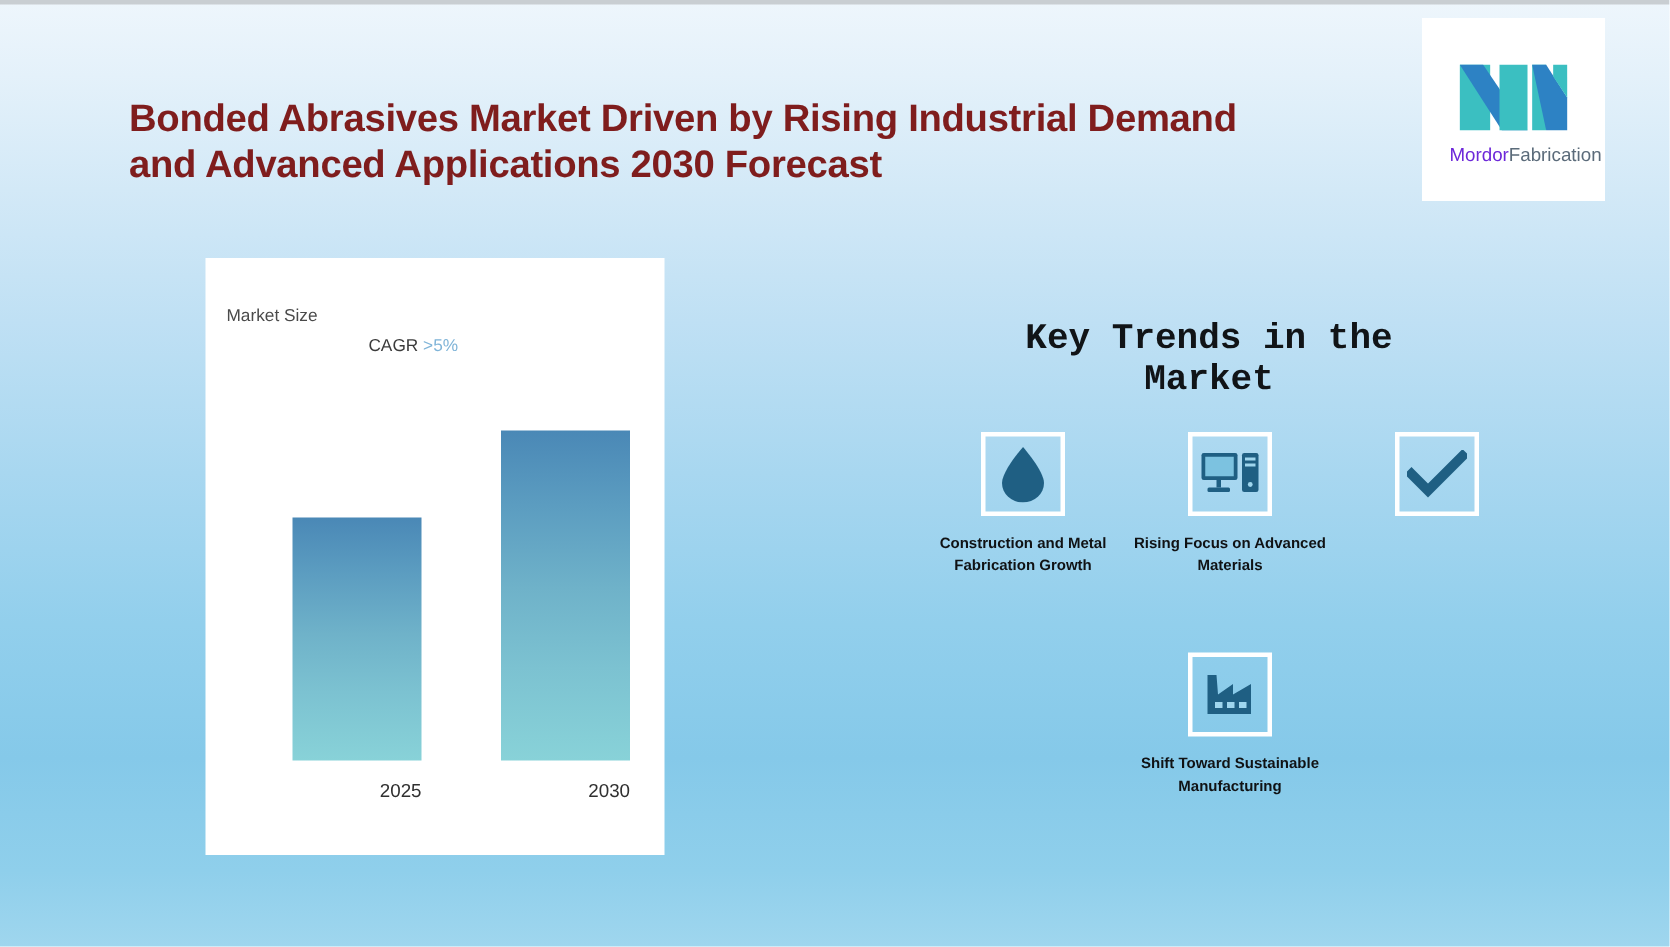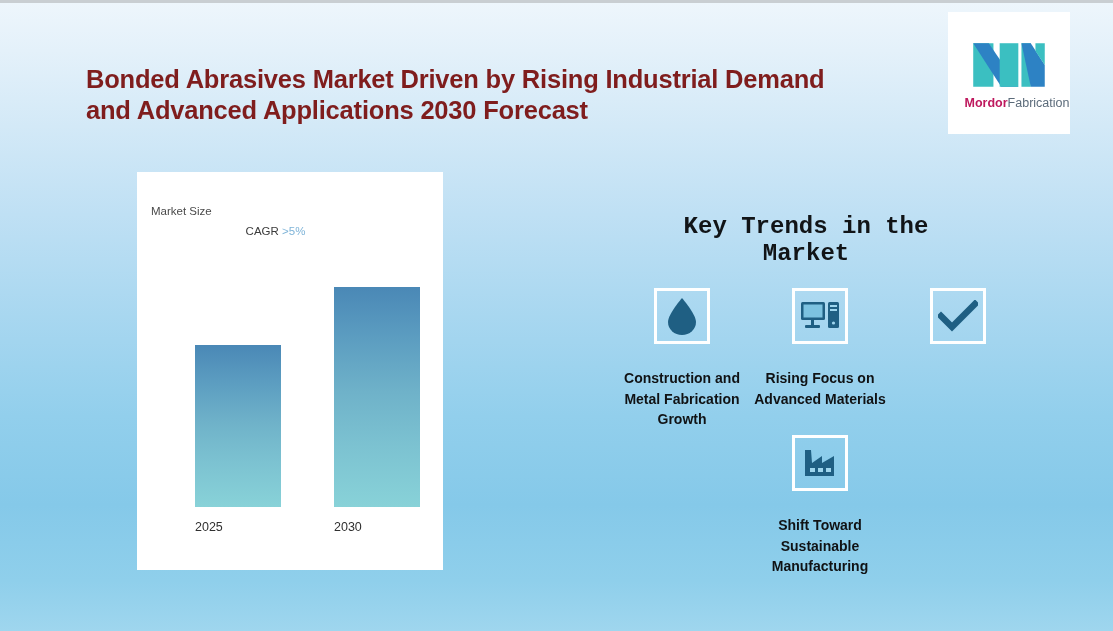--- a/index.html
+++ b/index.html
@@ -39,21 +39,21 @@
     width:122px; height:122px;
     background:#ffffff;
     display:flex; flex-direction:column;
     align-items:center; justify-content:center;
     gap:4px;
   }
   #logo-mark { width:78px; height:56px; display:block; }
   #logo-word {
     font-size:12.5px; white-space:nowrap; line-height:1;
   }
-  #logo-word .b { font-weight:bold; color:#be185d;padding-left:16px; }
+  #logo-word .b { font-weight:normal; color:#6d28d9;padding-left:16px; }
   #logo-word .l { font-weight:normal; color:#5b6b7a; }
 
   
   #chart-card {
     position:absolute;
     left:137px; top:172px;
     width:306px; height:398px;
     background:#ffffff;
   }
   #chart-title {
@@ -78,21 +78,21 @@
   .bar-col {
     position:absolute; bottom:0; width:86px;
     display:flex; flex-direction:column; justify-content:flex-end;
     height:100%;
   }
   .bar {
     width:100%;
     background:linear-gradient(to bottom, #4a88b6 0%, #5b9cc0 22%, #6fb2c9 48%, #7cc2d1 72%, #88d2d8 100%);
   }
   .bar-label {
-    position:absolute; width:86px; text-align:left;
+    position:absolute; width:86px; text-align:right;
     font-size:12.5px; color:#303030;
   }
   #source-row {
     position:absolute; left:14px; bottom:14px;
     width:278px;
     display:flex; align-items:center; justify-content:space-between;
   }
   #source-text { font-size:11.5px; color:#4a4a4a; }
   #source-logo { width:26px; height:18px; display:block; }
 
@@ -108,23 +108,23 @@
     width:150px;
     display:flex; flex-direction:column; align-items:center;
   }
   .trend-icon-box {
     width:56px; height:56px;
     border:3px solid #ffffff;
     display:flex; align-items:center; justify-content:center;
   }
   .trend-icon-box svg { display:block; }
   .trend-label {
-    margin-top:24px;
+    margin-top:12px;
     text-align:center;
-    font-size:14px; font-weight:bold; color:#101214;
+    font-size:10px; font-weight:bold; color:#101214;
     line-height:1.48;
   }
   #trend-0 { left:607px; top:288px; }
   #trend-1 { left:745px; top:288px; }
   #trend-2 { left:883px; top:288px; }
   #trend-3 { left:745px; top:435px;justify-content:center; }
 </style>
 </head>
 <body>
 

